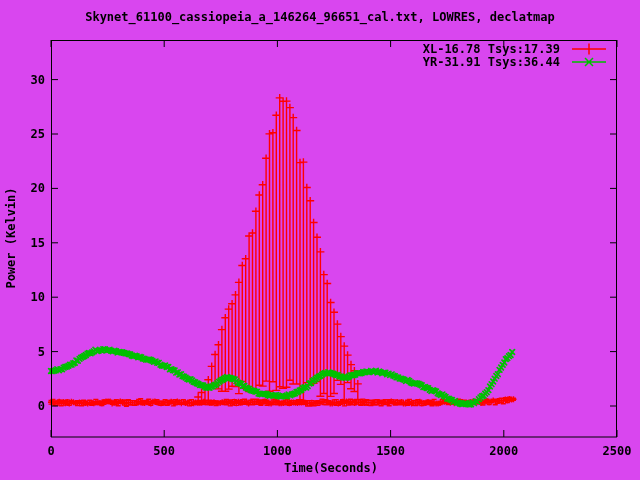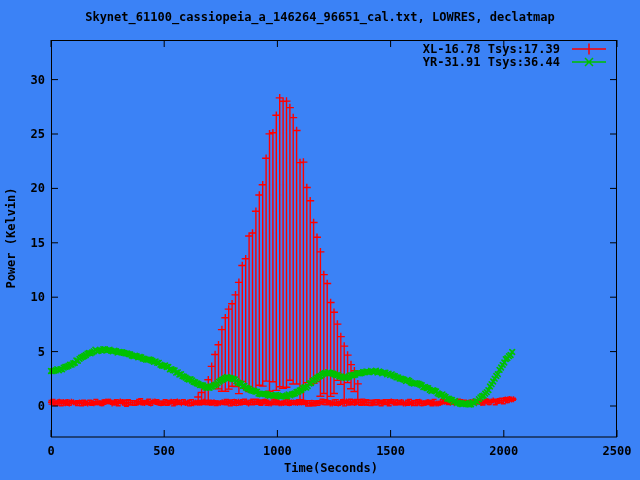--- a/index.html
+++ b/index.html
@@ -1,16 +1,16 @@
 <!DOCTYPE html>
 <html><head>
 <meta charset="utf-8">
 <style>
   html,body{margin:0;padding:0;background:#ffffff;}
-  .screen{position:relative;width:640px;height:480px;background:#3b82f6;overflow:hidden;
+  .screen{position:relative;width:640px;height:480px;background:#d946ef;overflow:hidden;
           font-family:"DejaVu Sans Mono","Liberation Mono",monospace;}
   svg text{font-family:"DejaVu Sans Mono","Liberation Mono",monospace;
            font-size:12px;font-weight:bold;fill:#000000;}
 </style>
 </head>
 <body>
 
 <div class="screen">
   <svg id="chart" width="640" height="480" viewBox="0 0 640 480">
 

